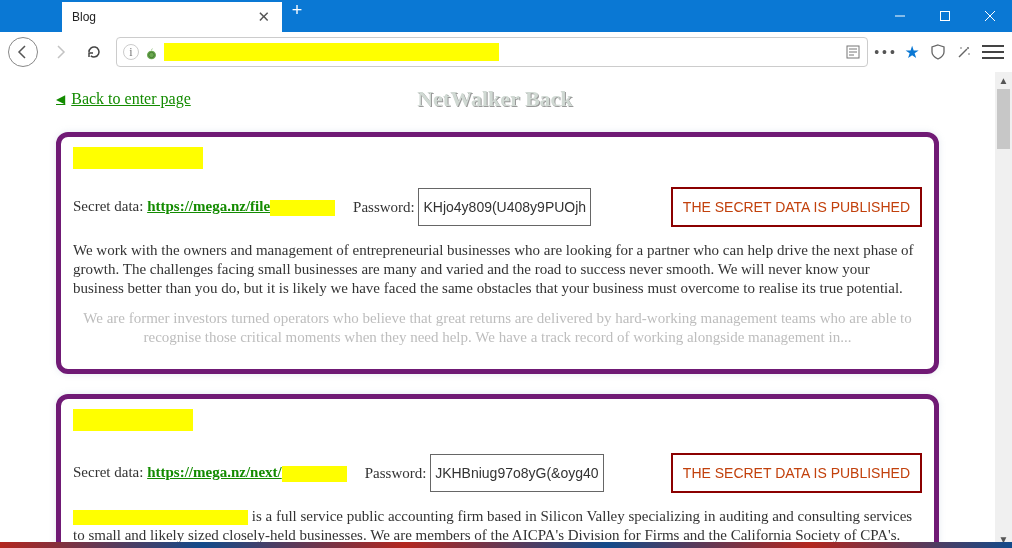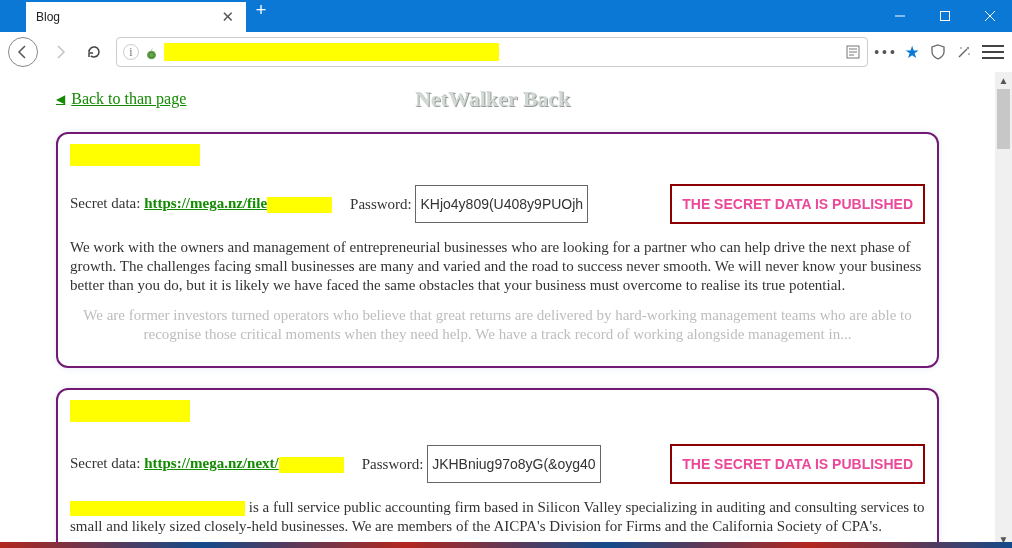--- a/index.html
+++ b/index.html
@@ -1,20 +1,20 @@
 <!DOCTYPE html>
 <html><head>
 <meta charset="utf-8">
 <style>
   html, body { margin:0; padding:0; font-family: "Segoe UI", Arial, sans-serif; }
   body { width:1012px; height:548px; overflow:hidden; background:#fff; }
 
   
   .titlebar { height:32px; background:#0a78d4; display:flex; align-items:stretch; }
-  .tabstrip { display:flex; align-items:flex-start; padding-left:26px; flex:1; }
+  .tabstrip { display:flex; align-items:flex-start; padding-left:62px; flex:1; }
   .tab { background:#fff; height:30px; margin-top:2px; display:flex; align-items:center; padding:0 10px; border-top-left-radius:0; min-width:200px; position:relative; }
   .tab-title { font-size:12px; color:#222; flex:1; }
   .tab-close { font-size:15px; color:#555; font-weight:400; padding:0 2px; cursor:default; }
   .newtab { width:30px; display:flex; align-items:center; justify-content:center; color:#fff; font-size:18px; }
   .win-controls { display:flex; }
   .win-btn { width:45px; display:flex; align-items:center; justify-content:center; color:#fff; font-size:10px; font-family:"Segoe UI Symbol", sans-serif; }
 
   
   .toolbar { height:40px; background:#fff; display:flex; align-items:center; padding:0 8px; gap:10px; border-bottom:1px solid #e1e1e1; }
   .nav-btn { width:24px; height:24px; display:flex; align-items:center; justify-content:center; color:#555; }
@@ -37,28 +37,28 @@
   .scroll-arrow { height:17px; display:flex; align-items:center; justify-content:center; font-size:10px; color:#555; }
   .scroll-thumb { position:absolute; left:2px; right:2px; top:17px; height:60px; background:#c7c7c7; border-radius:0; }
 
   
   .topbar { display:flex; align-items:center; padding:14px 56px 10px 56px; }
   .back-link { color:#138b00; font-size:16px; text-decoration:underline; display:flex; align-items:center; gap:6px; font-family:Georgia, serif; }
   .back-tri { font-size:12px; }
   .blog-title-wrap { flex:1; text-align:center; margin-left:-140px; }
   .blog-title { font-size:22px; font-weight:bold; color:#d0d9d3; text-shadow:1px 1px 0 #999; font-family:Georgia, serif; }
 
-  .card { margin:10px 56px 20px 56px; border:2px solid #701a75; border-radius:12px; padding:10px 12px 12px 12px; box-shadow:0 0 6px rgba(150,170,200,0.25); font-family:Georgia, "Times New Roman", serif; }
+  .card { margin:10px 56px 20px 56px; border:5px solid #701a75; border-radius:12px; padding:10px 12px 12px 12px; box-shadow:0 0 6px rgba(150,170,200,0.25); font-family:Georgia, "Times New Roman", serif; }
   .entry-title-redact { background:#FFFF00; width:130px; height:22px; margin-bottom:18px; }
   .meta-row { display:flex; align-items:center; gap:18px; font-size:15px; color:#333; }
   .secret-label { white-space:nowrap; }
   .secret-link { color:#138b00; text-decoration:underline; font-weight:bold; }
   .link-redact { background:#FFFF00; width:65px; height:16px; display:inline-block; vertical-align:middle; }
   .pw-box { border:1px solid #666; padding:8px 4px; font-family:Arial, sans-serif; font-size:14px; height:20px; display:inline-flex; align-items:center; }
-  .published-badge { border:2px solid #8b0000; color:#ec4899; padding:10px 10px; font-weight:bold; font-size:14px; font-family:Arial, sans-serif; }
+  .published-badge { border:2px solid #8b0000; color:#c2410c; padding:10px 10px; font-weight:normal; font-size:14px; font-family:Arial, sans-serif; }
   .meta-spacer { flex:1; }
 
   .body-text { margin-top:14px; font-size:15px; color:#333; line-height:1.28; }
   .body-text p { margin:0 0 10px 0; }
   .url-line { color:#333; }
   .inline-redact-wide { background:#FFFF00; display:inline-block; height:15px; vertical-align:middle; }
   .faded { color:#bdbdbd;text-align:center; }
   .entry2-title-redact { background:#FFFF00; width:120px; height:22px; margin-bottom:22px; }
   .leading-redact { background:#FFFF00; display:inline-block; height:15px; vertical-align:middle; }
 
@@ -156,21 +156,21 @@
       <div></div>
     </span>
 </div>
 
 <div class="viewport">
   <div class="page">
 
     <div class="topbar">
       <a class="back-link">
         <span class="back-tri">◀</span>
-        <span>Back to than page</span>
+        <span>Back to enter page</span>
       </a>
       <div class="blog-title-wrap">
         <span class="blog-title">NetWalker Back</span>
       </div>
     </div>
 
     <div class="card">
       <div class="entry-title-redact"></div>
       <div class="meta-row">
         <span>

